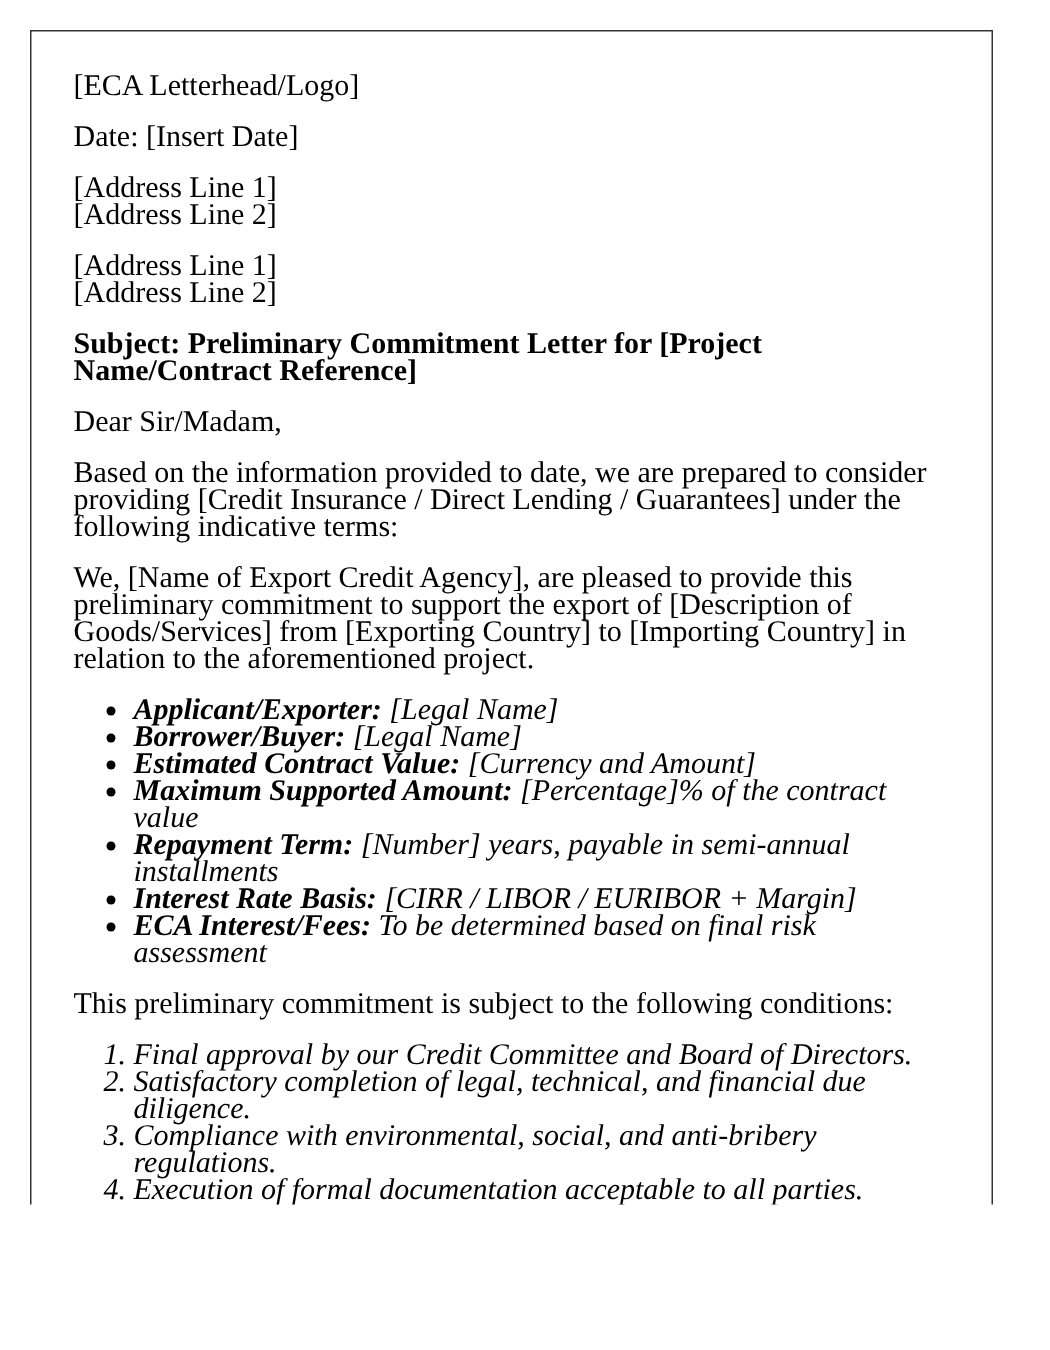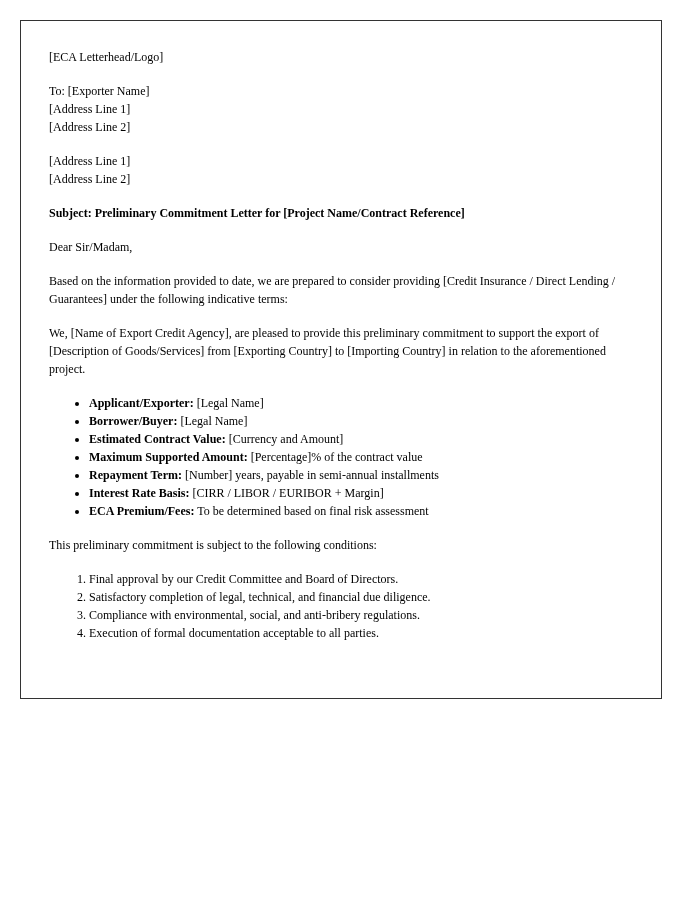--- a/index.html
+++ b/index.html
@@ -20,53 +20,54 @@
     }
     .letter {
       position: absolute;
       left: 20px;
       top: 20px;
       width: 640px;
       border: 1px solid #333333;
       box-sizing: content-box;
       padding: 11px 28px 40px 28px;
       font-family: "Liberation Serif", "DejaVu Serif", serif;
-      font-size: 12px;
+      font-size: 20px;
       line-height: 18px;
       color: #000000;
       width: 584px;
     }
     .letter p {
       margin: 16px 0;
     }
     .letter ul, .letter ol {
       margin: 16px 0;
       padding-left: 40px;
+      font-style: italic;
     }
     .letter li {
       margin: 0;
     }
     .letter strong {
       font-weight: bold;
     }
     .addr-line {
       display: block;
     }
   </style>
 </head>
 <body>
 
 <div class="viewport">
   <div class="letter">
 
     <p>[ECA Letterhead/Logo]</p>
 
+    <p>Date: [Insert Date]</p>
 
     <p>
-      <span class="addr-line">To: [Exporter Name]</span>
       <span class="addr-line">[Address Line 1]</span>
       <span class="addr-line">[Address Line 2]</span>
     </p>
 
     <p>
       <span class="addr-line">[Address Line 1]</span>
       <span class="addr-line">[Address Line 2]</span>
     </p>
 
     <p><strong>Subject: Preliminary Commitment Letter for [Project Name/Contract Reference]</strong></p>
@@ -77,21 +78,21 @@
 
     <p>We, [Name of Export Credit Agency], are pleased to provide this preliminary commitment to support the export of [Description of Goods/Services] from [Exporting Country] to [Importing Country] in relation to the aforementioned project.</p>
 
     <ul>
       <li><strong>Applicant/Exporter:</strong><span> [Legal Name]</span></li>
       <li><strong>Borrower/Buyer:</strong><span> [Legal Name]</span></li>
       <li><strong>Estimated Contract Value:</strong><span> [Currency and Amount]</span></li>
       <li><strong>Maximum Supported Amount:</strong><span> [Percentage]% of the contract value</span></li>
       <li><strong>Repayment Term:</strong><span> [Number] years, payable in semi-annual installments</span></li>
       <li><strong>Interest Rate Basis:</strong><span> [CIRR / LIBOR / EURIBOR + Margin]</span></li>
-      <li><strong>ECA Premium/Fees:</strong><span> To be determined based on final risk assessment</span></li>
+      <li><strong>ECA Interest/Fees:</strong><span> To be determined based on final risk assessment</span></li>
     </ul>
 
     <p>This preliminary commitment is subject to the following conditions:</p>
 
     <ol>
       <li>Final approval by our Credit Committee and Board of Directors.</li>
       <li>Satisfactory completion of legal, technical, and financial due diligence.</li>
       <li>Compliance with environmental, social, and anti-bribery regulations.</li>
       <li>Execution of formal documentation acceptable to all parties.</li>
     </ol>

